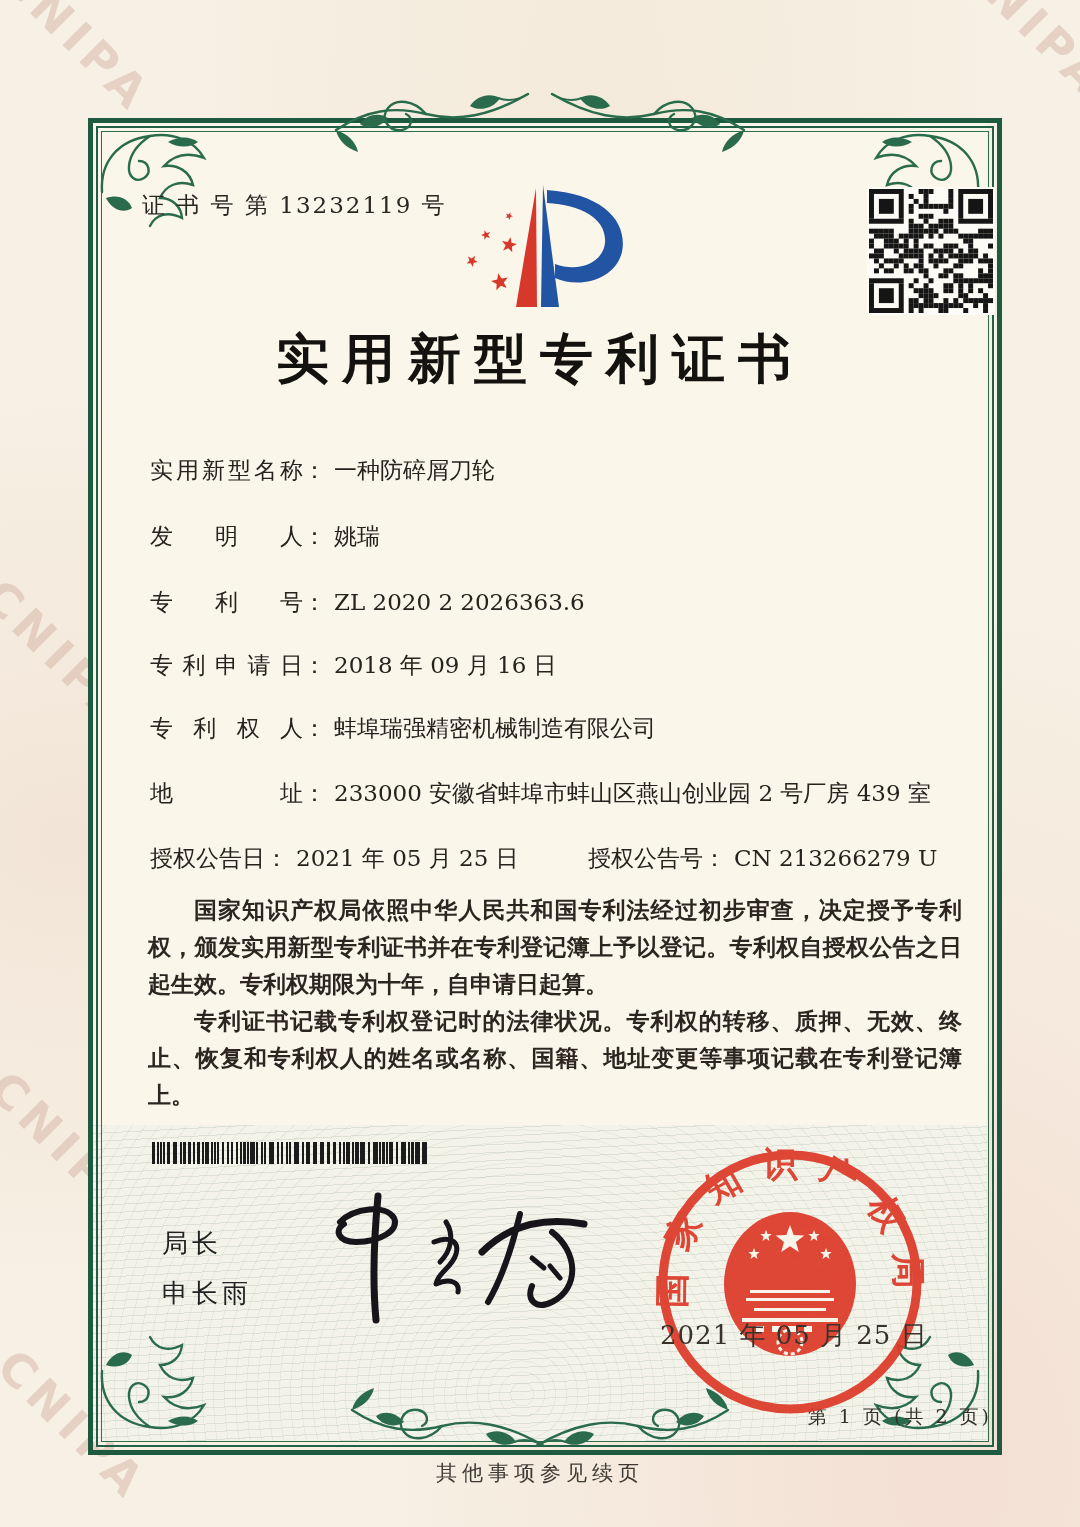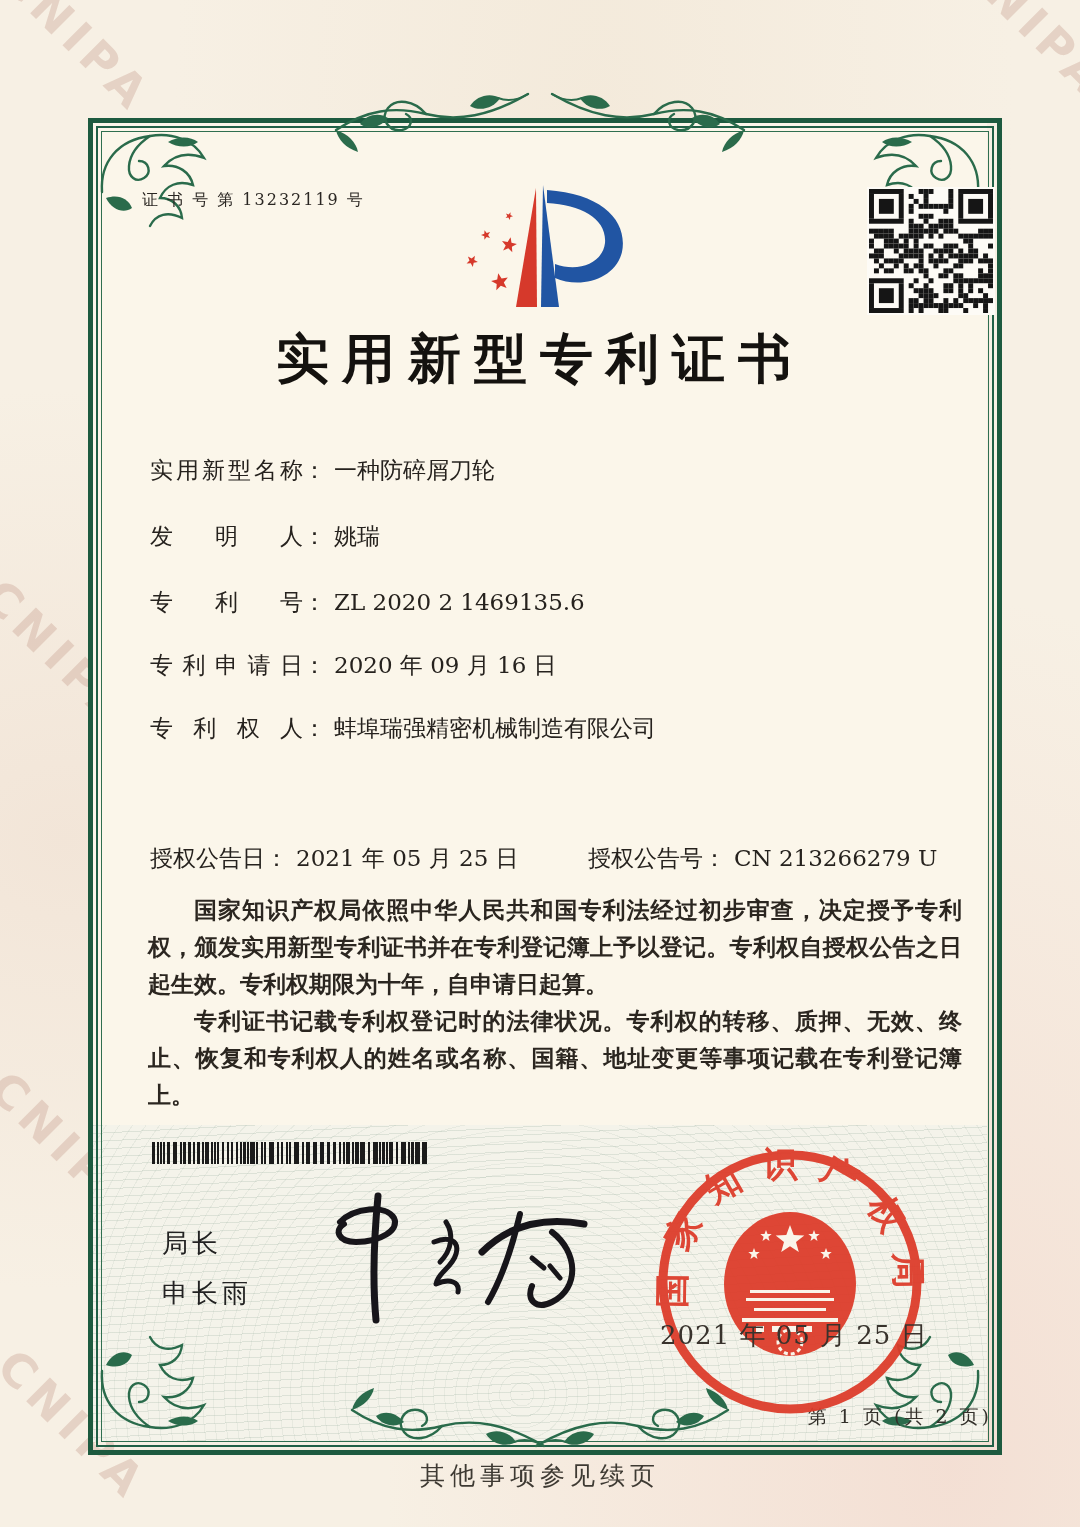--- a/index.html
+++ b/index.html
@@ -22,21 +22,21 @@
   .wave-band{position:absolute;left:93px;top:1125px;width:894px;height:317px;z-index:2;
     background:
       repeating-linear-gradient(177deg, rgba(137,163,146,.22) 0 1px, rgba(0,0,0,0) 1px 8px),
       repeating-radial-gradient(circle at 48% 85%, rgba(137,163,146,.12) 0 1px, rgba(0,0,0,0) 1px 11px),
       #f4f3ea;}
   .frame{position:absolute;left:88px;top:118px;width:904px;height:1327px;border:5px solid #1d5a3f;z-index:3;}
   .frame-in1{position:absolute;inset:3px;border:2px solid #206046;}
   .frame-in2{position:absolute;inset:3px;border:1px solid #2f6f50;}
   .orn-svg{position:absolute;left:0;top:0;z-index:4;pointer-events:none;}
   
-  .cert-no{position:absolute;left:142px;top:190px;font-size:16px;letter-spacing:2px;z-index:5;color:#2a2622;}
+  .cert-no{position:absolute;left:142px;top:190px;font-size:23px;letter-spacing:2px;z-index:5;color:#2a2622;}
   .logo{position:absolute;left:452px;top:170px;z-index:5;}
   .qr{position:absolute;left:867px;top:187px;width:124px;height:124px;background:#fdfbf6;z-index:5;padding:2px;}
   .title{position:absolute;left:88px;top:324px;width:904px;text-align:center;z-index:5;
          font-size:53px;font-weight:bold;letter-spacing:13px;color:#14120f;}
   
   .field{position:absolute;left:150px;font-size:23px;white-space:nowrap;z-index:5;}
   .field .lbl{display:inline-block;width:153px;text-align:justify;text-align-last:justify;vertical-align:bottom;}
   .field .val{margin-left:8px;}
   .grant-row{position:absolute;left:150px;top:843px;font-size:23px;white-space:nowrap;z-index:5;}
   .grant-row .pair2{margin-left:62px;margin-top:28px;}
@@ -46,21 +46,21 @@
   .paras p{margin:0;font-size:23px;line-height:37px;text-indent:2em;text-align:justify;color:#2b2620;font-weight:bold;}
   
   .barcode{position:absolute;left:152px;top:1142px;width:280px;height:22px;z-index:5;}
   .signer-role{position:absolute;left:162px;top:1226px;font-family:"DejaVu Sans",sans-serif;font-size:26px;letter-spacing:4px;z-index:5;color:#222;}
   .signer-name{position:absolute;left:162px;top:1276px;font-family:"DejaVu Sans",sans-serif;font-size:26px;letter-spacing:4px;z-index:5;color:#222;}
   .signature{position:absolute;left:282px;top:1178px;z-index:5;}
   .seal{position:absolute;left:650px;top:1142px;z-index:6;opacity:.94;}
   .seal-date{position:absolute;left:660px;top:1318px;width:260px;text-align:center;font-size:26px;
              letter-spacing:1px;color:#38322c;z-index:7;white-space:nowrap;}
   .page-no{position:absolute;left:88px;top:1404px;width:904px;text-align:right;font-size:19px;letter-spacing:3px;z-index:5;color:#33302a;}
-  .footer-note{position:absolute;left:0;top:1459px;width:1080px;text-align:center;font-size:25px;letter-spacing:5px;z-index:5;color:#3e3a33;}
+  .footer-note{position:absolute;left:0;top:1459px;width:1080px;text-align:center;font-size:21px;letter-spacing:5px;z-index:5;color:#3e3a33;}
 </style>
 </head>
 <body>
 
 <div id="page">
 
   <div class="wm wm-outer" style="left:-18px;top:10px;">CNIPA</div>
   <div class="wm wm-outer" style="left:938px;top:-4px;">CNIPA</div>
   <div class="wm wm-outer" style="left:-36px;top:628px;">CNIPA</div>
   <div class="wm wm-inner" style="left:648px;top:436px;">CNIPA</div>
@@ -371,27 +371,30 @@
 
   <div class="title">实用新型专利证书</div>
 
   <div class="field" style="top:521px;">
     <span class="lbl">发明人</span><span>：</span><span class="val">姚瑞</span>
   </div>
   <div class="field" style="top:455px;">
     <span class="lbl">实用新型名称</span><span>：</span><span class="val">一种防碎屑刀轮</span>
   </div>
   <div class="field" style="top:587px;">
-    <span class="lbl">专利号</span><span>：</span><span class="val">ZL 2020 2 1469135.6</span>
+    <span class="lbl">专利号</span><span>：</span><span class="val">ZL 2020 2 2026363.6</span>
   </div>
   <div class="field" style="top:650px;">
-    <span class="lbl">专利申请日</span><span>：</span><span class="val">2020 年 09 月 16 日</span>
+    <span class="lbl">专利申请日</span><span>：</span><span class="val">2018 年 09 月 16 日</span>
   </div>
   <div class="field" style="top:713px;">
     <span class="lbl">专利权人</span><span>：</span><span class="val">蚌埠瑞强精密机械制造有限公司</span>
+  </div>
+  <div class="field" style="top:778px;">
+    <span class="lbl">地址</span><span>：</span><span class="val">233000 安徽省蚌埠市蚌山区燕山创业园 2 号厂房 439 室</span>
   </div>
 
   <div class="grant-row">
     <span>授权公告日</span><span>：</span><span class="val">2021 年 05 月 25 日</span>
     <span class="pair2">授权公告号</span><span>：</span><span class="val">CN 213266279 U</span>
   </div>
 
   <div class="paras">
     <p>国家知识产权局依照中华人民共和国专利法经过初步审查，决定授予专利权，颁发实用新型专利证书并在专利登记簿上予以登记。专利权自授权公告之日起生效。专利权期限为十年，自申请日起算。</p>
     <p>专利证书记载专利权登记时的法律状况。专利权的转移、质押、无效、终止、恢复和专利权人的姓名或名称、国籍、地址变更等事项记载在专利登记簿上。</p>

